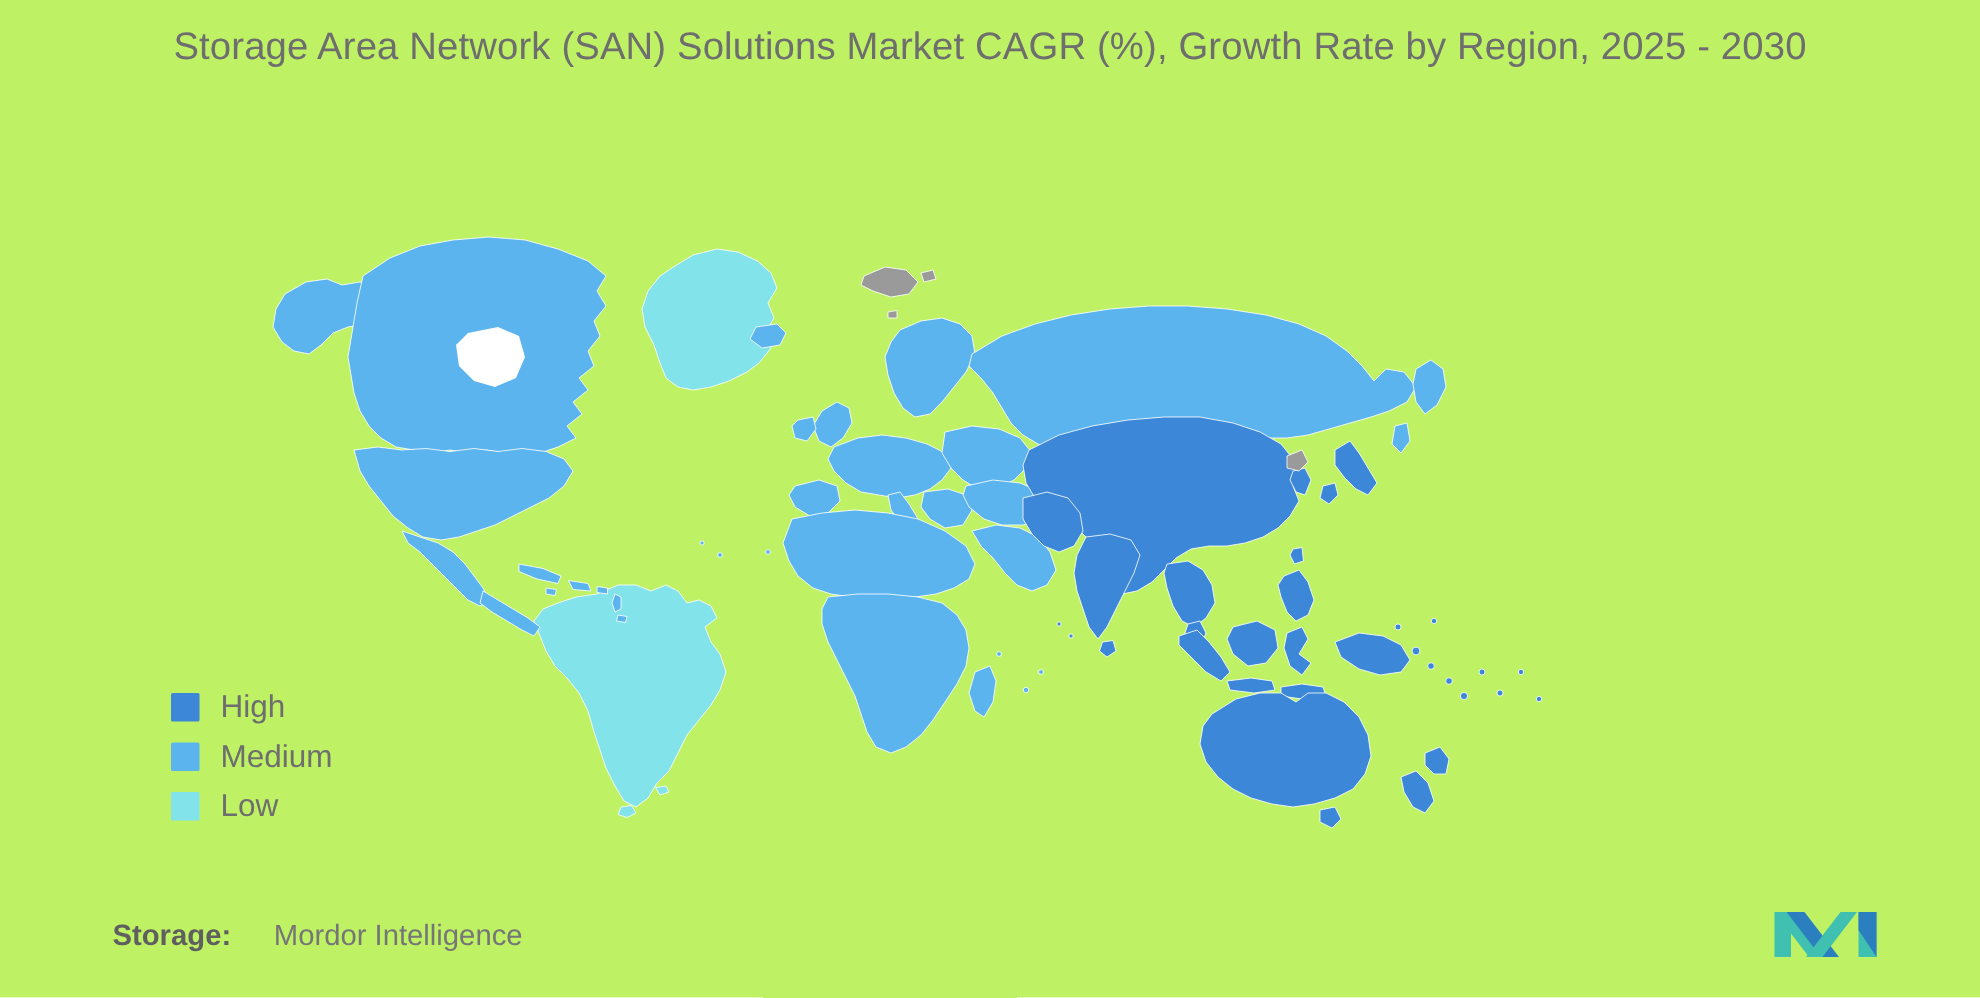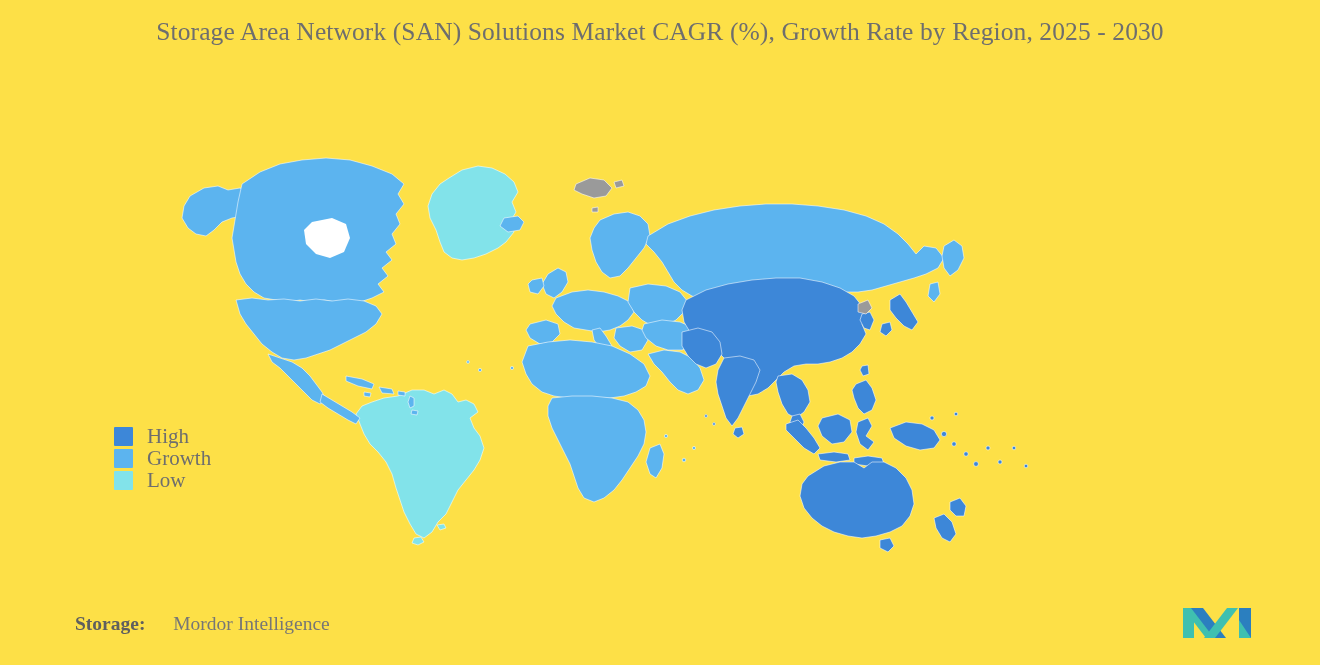--- a/index.html
+++ b/index.html
@@ -6,23 +6,22 @@
   * { box-sizing: border-box; }
   html, body {
     margin: 0; padding: 0;
     width: 1320px; height: 665px;
     background: #ffffff;
     font-family: "Liberation Sans", sans-serif;
   }
   #page {
     position: relative;
     width: 1320px; height: 665px;
-    background: #fde047;
+    background: #bef264;
     overflow: hidden;
-    font-family: Liberation Serif, serif;
   }
 
   
   #chart-title {
     position: absolute;
     left: 60px; top: 14px;
     width: 1200px;
     text-align: center;
     font-size: 25.5px;
     font-weight: 400;
@@ -37,23 +36,24 @@
     left: 0px; top: 118px;
     width: 1320px; height: 440px;
   }
   #world-map { display: block; width: 1320px; height: 440px; }
   .land { stroke: #ffffff; stroke-width: 0.55; vector-effect: non-scaling-stroke; }
   .land.nodata { fill: #9a9a9a; }
 
   
   #map-legend {
     position: absolute;
-    left: 114px; top: 425px;
+    left: 114px; top: 460px;
     display: flex;
     flex-direction: column;
+    gap: 11px;
   }
   .legend-item {
     display: flex;
     align-items: center;
     gap: 14px;
     height: 22px;
   }
   .legend-swatch {
     width: 19px; height: 19px;
     border-radius: 1px;
@@ -287,21 +287,21 @@
     </svg>
   </div>
 
   <div id="map-legend">
     <div class="legend-item">
       <span class="legend-swatch" style="background: rgb(61, 135, 216);"></span>
       <span class="legend-label">High</span>
     </div>
     <div class="legend-item">
       <span class="legend-swatch" style="background: rgb(92, 180, 239);"></span>
-      <span class="legend-label">Growth</span>
+      <span class="legend-label">Medium</span>
     </div>
     <div class="legend-item">
       <span class="legend-swatch" style="background: rgb(130, 227, 234);"></span>
       <span class="legend-label">Low</span>
     </div>
   </div>
 
   <div id="source-line">
     <span id="source-label">Storage:</span>
     <span id="source-value">Mordor Intelligence</span>

